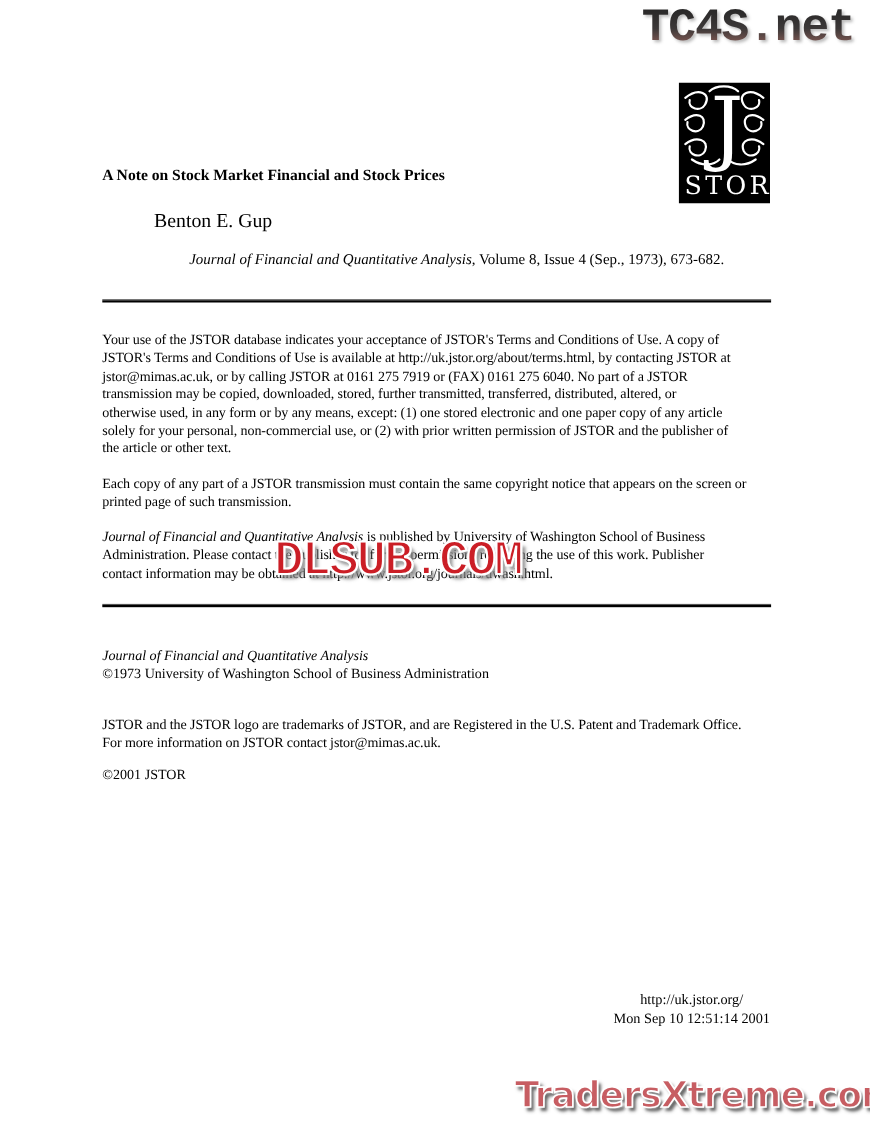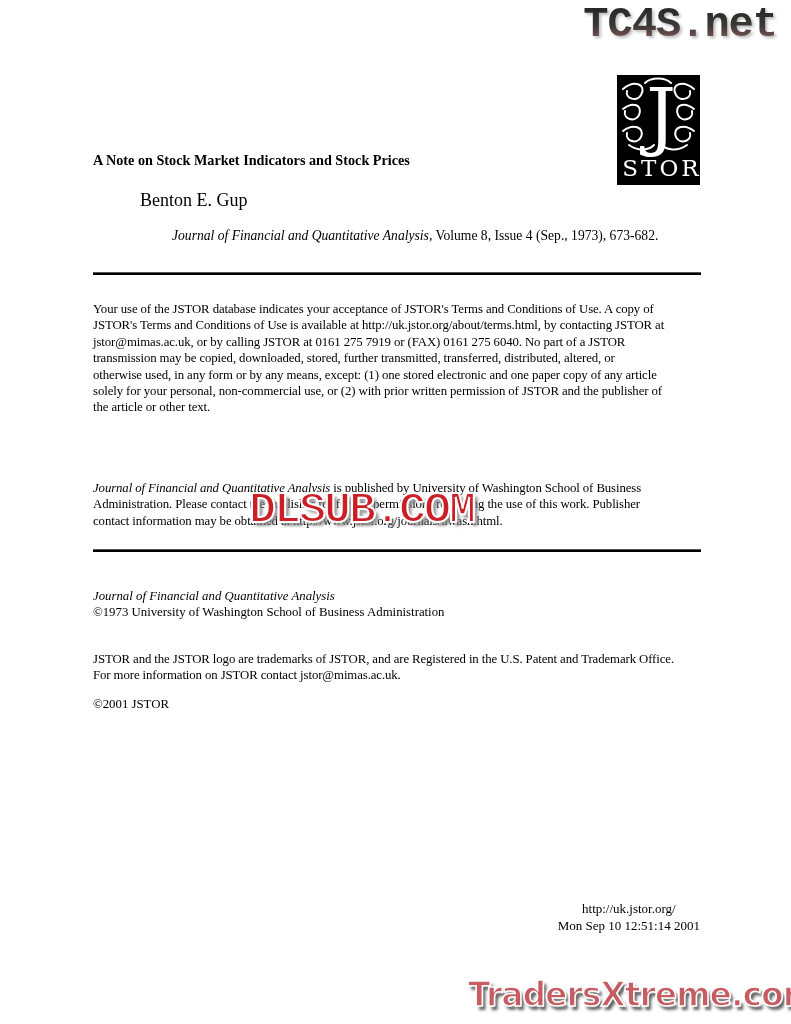--- a/index.html
+++ b/index.html
@@ -89,36 +89,38 @@
         <path d="M77 56 C67 48 55 52 59 62 C63 70 75 66 73 58"></path>
         <path d="M28 8 C34 2 48 2 54 8"></path>
         <path d="M12 70 C22 77 32 75 37 70"></path>
         <path d="M70 70 C60 77 50 75 45 70"></path>
       </g>
       <text x="44" y="66" text-anchor="middle" fill="#ffffff" font-family="DejaVu Serif, serif" font-size="74">J</text>
       <text x="45" y="101" text-anchor="middle" fill="#ffffff" font-family="DejaVu Serif, serif" font-size="23" letter-spacing="3">STOR</text>
     </svg>
   </div>
 
-  <div class="title">A Note on Stock Market Indicators and Stock Prices</div>
+  <div class="title">A Note on Stock Market Financial and Stock Prices</div>
 
   <div class="author">Benton E. Gup</div>
 
   <div class="cite"><span class="italic">Journal of Financial and Quantitative Analysis</span><span>, Volume 8, Issue 4 (Sep., 1973), 673-682.</span></div>
 
   <div class="rule rule-top"></div>
 
   <div class="para p1">Your use of the JSTOR database indicates your acceptance of JSTOR's Terms and Conditions of Use.  A copy of
 JSTOR's Terms and Conditions of Use is available at http://uk.jstor.org/about/terms.html,  by contacting JSTOR at
 jstor@mimas.ac.uk, or by calling JSTOR at 0161 275 7919 or (FAX) 0161 275 6040. No part of a JSTOR
 transmission may be copied, downloaded, stored, further transmitted, transferred, distributed, altered, or
 otherwise used, in any form or by any means, except: (1) one stored electronic and one paper copy of any article
 solely for your personal, non-commercial use, or (2) with prior written permission of JSTOR and the publisher of
 the article or other text.</div>
 
+  <div class="para p2">Each copy of any part of a JSTOR transmission must contain the same copyright notice that appears on the screen or
+printed page of such transmission.</div>
 
   <div class="para p3"><span class="italic">Journal of Financial and Quantitative Analysis</span><span>  is published by University of Washington School of Business
 Administration.  Please contact the publisher for further permissions regarding the use of this work. Publisher
 contact information may be obtained at http://www.jstor.org/journals/uwash.html.</span></div>
 
   <div class="wm-mid">DLSUB.COM</div>
 
   <div class="rule rule-bottom"></div>
 
   <div class="credit-journal">Journal of Financial and Quantitative Analysis</div>

